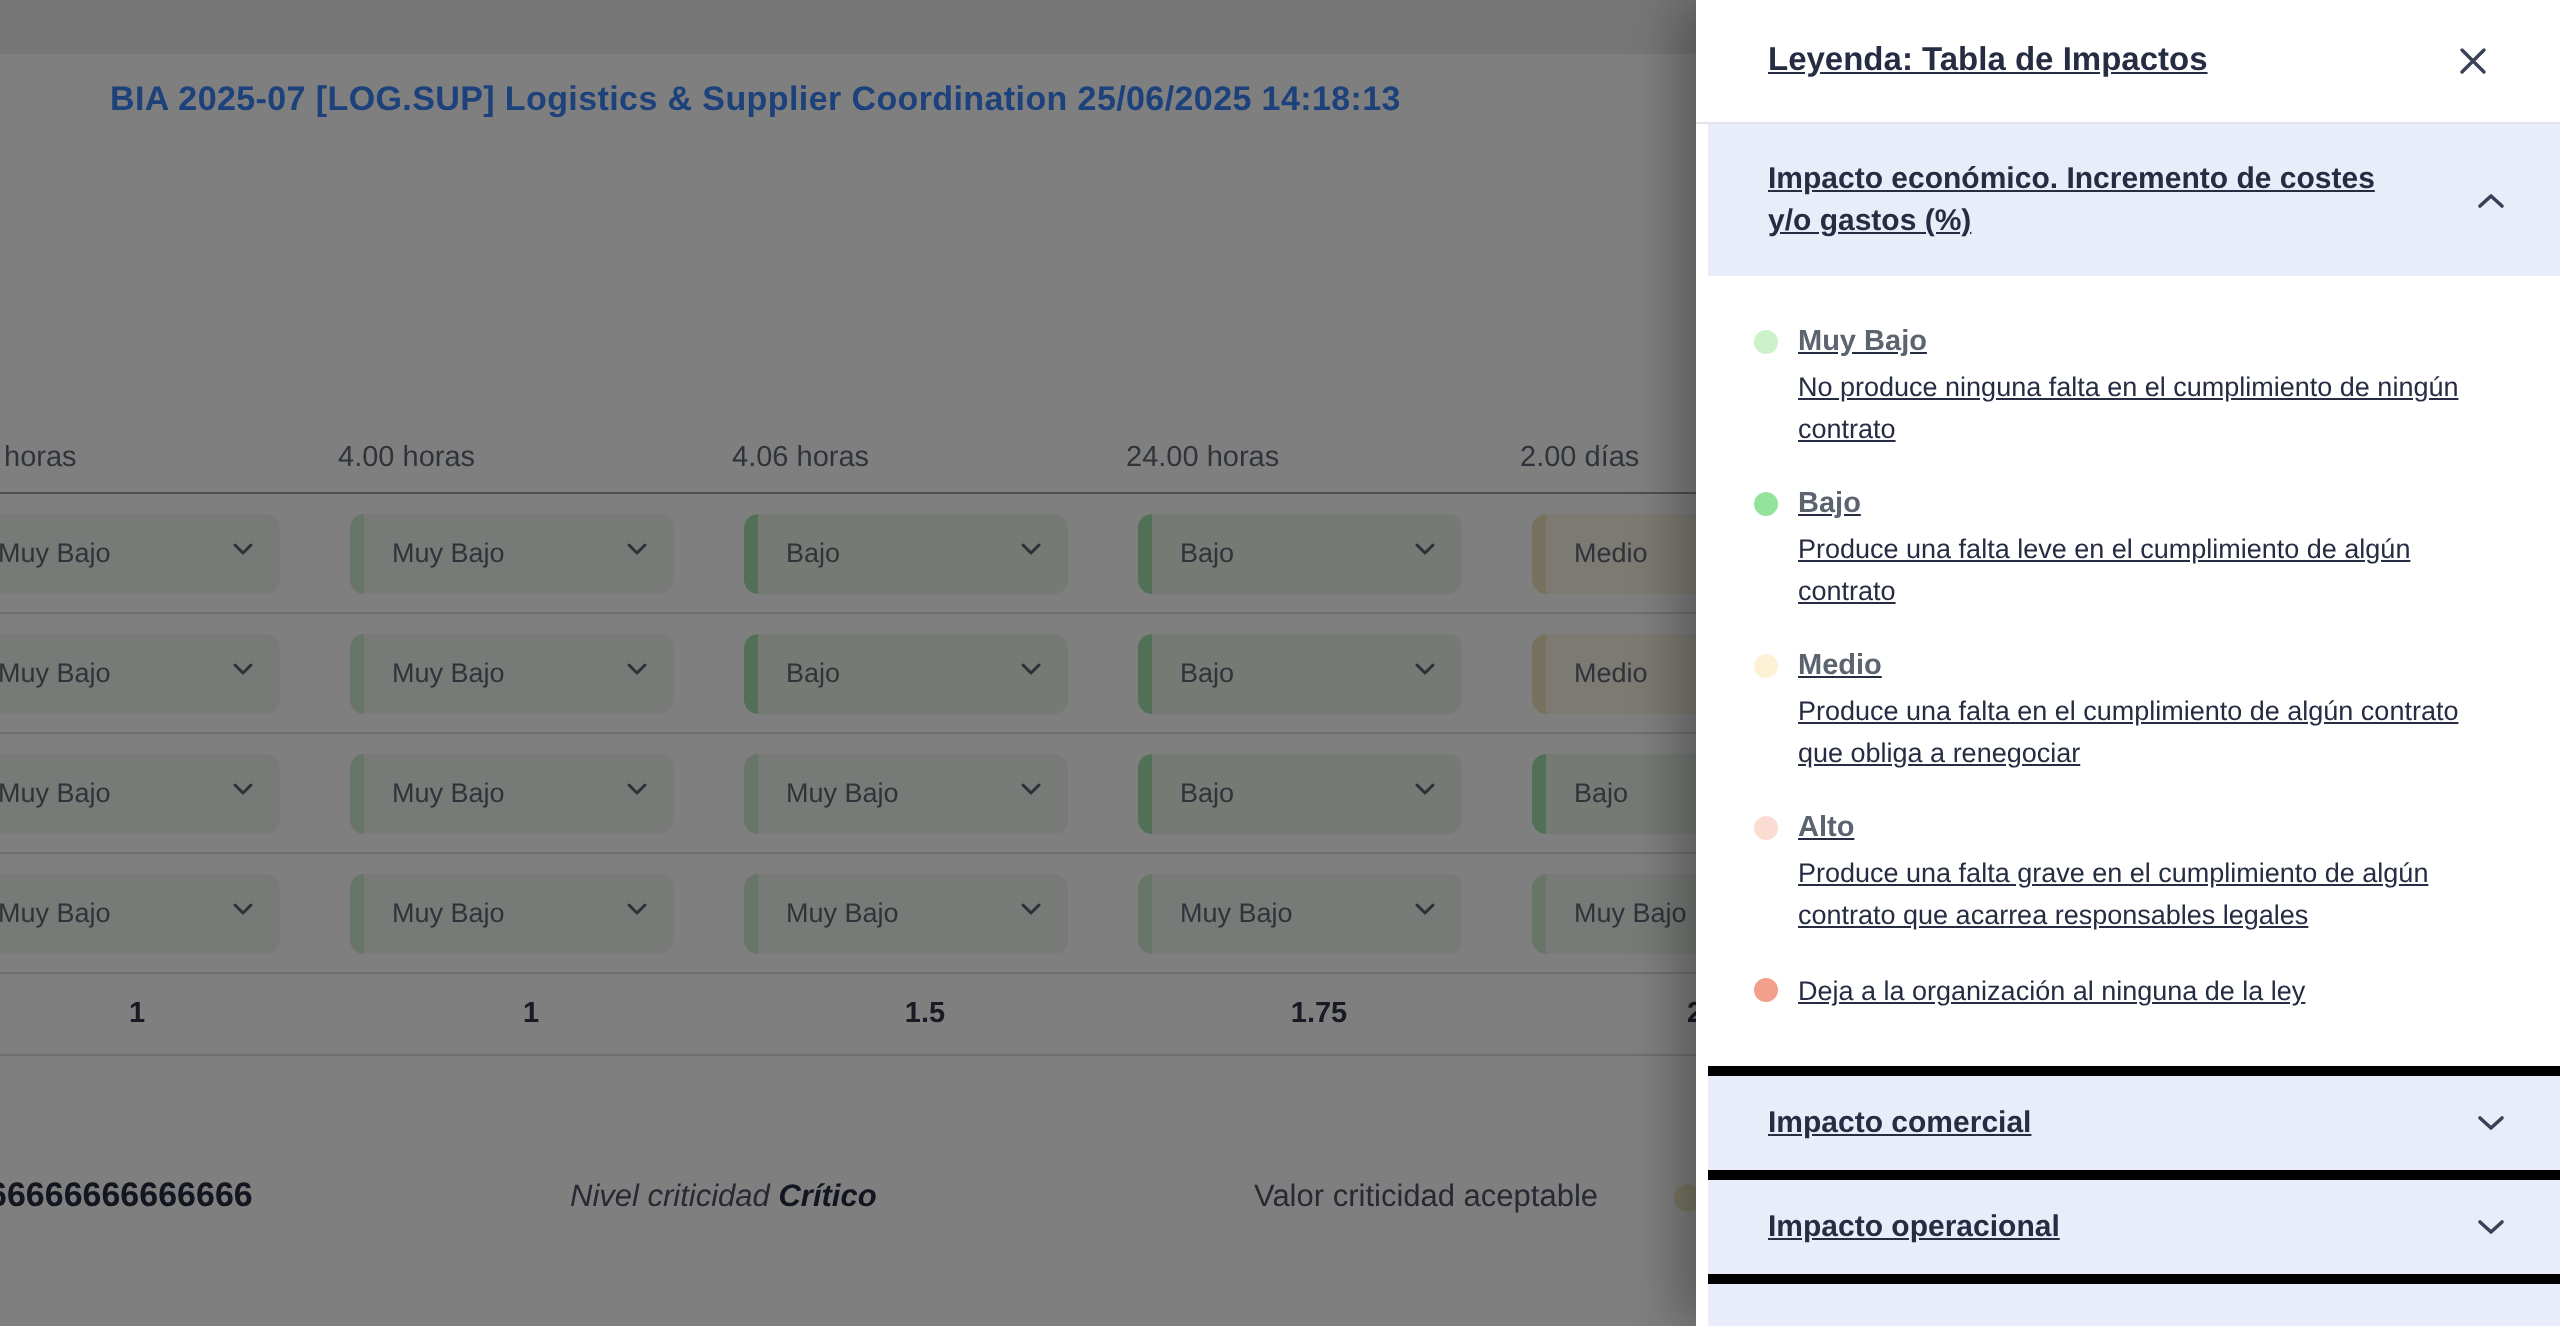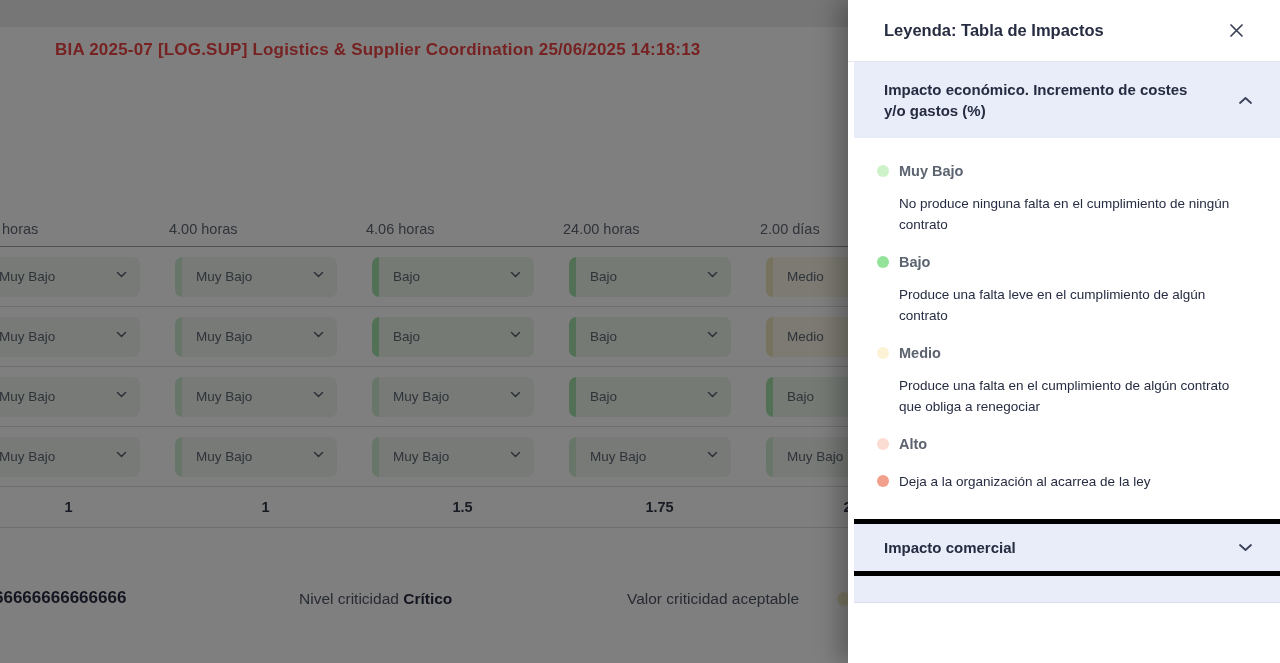--- a/index.html
+++ b/index.html
@@ -9,21 +9,21 @@
     background: #fafafa;
     position: relative;
     color: #262c42;
   }
 
   
   .main { position: absolute; inset: 0; background: #ffffff; }
   .topstrip { position: absolute; top: 0; left: 0; right: 0; height: 27px; background: #ececec; }
   .page-title {
     position: absolute; left: 55px; top: 40px;
-    font-size: 17px; font-weight: bold; letter-spacing: .2px; color: #ef4444;
+    font-size: 17px; font-weight: bold; letter-spacing: .2px; color: #3b82f6;
   }
 
   .grid { position: absolute; left: -30px; top: 212px; width: 1030px; }
   .g-row { display: flex; }
   .g-row .col { width: 197px; flex: 0 0 197px; }
 
   .hdr-row { height: 35px; border-bottom: 1px solid #9aa0a6; align-items: center; }
   .hdr-row .col { padding-left: 2px; font-size: 14.5px; color: #5f6874; }
   .hdr-row .col:first-child { padding-left: 32px; }
 
@@ -44,33 +44,33 @@
   .v-bajo .bar { background: #a3e0aa; }
   .v-medio { background: #f8f4e4; }
   .v-medio .bar { background: #efe4ba; }
 
   .totals-row { height: 41px; border-bottom: 1px solid #dcdcdc; align-items: center; }
   .totals-row .col { text-align: center; font-size: 14.5px; font-weight: bold; color: #313748; }
   .totals-row .col:last-child { transform: translateX(-9px); }
 
   .summary { position: absolute; top: 588px; left: 0; right: 0; height: 26px; font-size: 15.5px; }
   .crit-value { position: absolute; left: -6px; top: 0; font-size: 17px; font-weight: bold; color: #262c42; }
-  .crit-level { position: absolute; left: 299px; top: 2px; color: #4e5565; }
+  .crit-level { position: absolute; left: 285px; top: 2px; color: #4e5565; font-style: italic; }
   .crit-level b { color: #262c42; font-weight: bold; }
   .crit-accept { position: absolute; left: 627px; top: 2px; color: #4e5565; text-align: right; }
   .accept-dot { position: absolute; left: 837px; top: 4px; width: 14px; height: 14px; border-radius: 50%; background: #f3ecc7; }
 
   
   .backdrop { position: absolute; inset: 0; background: rgba(0,0,0,0.5); }
 
   
   .drawer {
     position: absolute; top: 0; bottom: 0; left: 848px; width: 432px;
     background: #ffffff; box-shadow: -10px 0 22px rgba(0,0,0,0.28);
-    display: flex; flex-direction: column; overflow: hidden;
+    display: flex; flex-direction: column; overflow: hidden; text-decoration: underline;
   }
   .drawer-header {
     flex: 0 0 62px; display: flex; align-items: center; justify-content: space-between;
     padding: 0 32px 0 36px; border-bottom: 1px solid #e2e4ee; background: #fff;
   }
   .drawer-title { font-size: 16.5px; font-weight: bold; color: #262c42; }
   .close-btn { background: none; border: none; cursor: pointer; padding: 4px; display: flex; }
 
   .acc-section { margin-left: 6px; background: #e9ecf9; }
   .acc-head {
@@ -78,21 +78,21 @@
     padding: 13px 27px 13px 30px; cursor: pointer;
   }
   .acc-title { font-size: 15px; font-weight: 600; color: #262c42; line-height: 21px; max-width: 332px; }
   .acc-sep { border-top: 5px solid #000000; }
   .acc-expanded .acc-head { padding-top: 17px; padding-bottom: 17px; gap: 44px; }
 
   .legend-body { background: #fff; padding: 23px 28px 10px 36px; flex: 0 0 auto; }
   .legend-item { position: relative; padding-left: 15px; margin-bottom: 17px; }
   .legend-dot { position: absolute; left: -7px; top: 4px; width: 12px; height: 12px; border-radius: 50%; }
   .legend-label { font-size: 14.5px; font-weight: bold; color: #5c6470; line-height: 20px; }
-  .legend-desc { font-size: 13.5px; color: #262c42; line-height: 21px; margin-top: 12px; max-width: 356px; }
+  .legend-desc { font-size: 13.5px; color: #262c42; line-height: 21px; margin-top: 2px; max-width: 356px; }
 
   .collapsed-wrap { flex: 0 0 auto; }
   .collapsed-wrap .acc-section:last-child { border-bottom: 1px solid #d8dbe8; }
 
   svg { display: block; }
 </style>
 </head>
 <body>
 
 <div class="main">
@@ -390,35 +390,46 @@
         <div class="legend-desc">Produce una falta leve en el cumplimiento de algún contrato</div>
       </div>
       <div class="legend-item">
         <span class="legend-dot" style="background: rgb(253, 242, 214);"></span>
         <div class="legend-label">Medio</div>
         <div class="legend-desc">Produce una falta en el cumplimiento de algún contrato que obliga a renegociar</div>
       </div>
       <div class="legend-item">
         <span class="legend-dot" style="background: rgb(250, 220, 210);"></span>
         <div class="legend-label">Alto</div>
+        <div class="legend-desc">Produce una falta grave en el cumplimiento de algún contrato que acarrea responsables legales</div>
       </div>
       <div class="legend-item">
         <span class="legend-dot" style="background: rgb(242, 160, 140);"></span>
-        <div class="legend-desc">Deja a la organización al acarrea de la ley</div>
+        <div class="legend-desc">Deja a la organización al ninguna de la ley</div>
       </div>
     </div>
 
   <div class="collapsed-wrap" id="collapsed-sections">
       <div class="acc-section acc-sep">
         <div class="acc-head">
           <span class="acc-title">Impacto comercial</span>
           <span>
             <svg width="15" height="9" viewBox="0 0 15 9">
               <polyline points="2,2 7.5,7 13,2" fill="none" stroke="#3a4157" stroke-width="1.8" stroke-linecap="round" stroke-linejoin="round"></polyline>
             </svg>
           </span>
         </div>
       </div>
       <div class="acc-section acc-sep">
+        <div class="acc-head">
+          <span class="acc-title">Impacto operacional</span>
+          <span>
+            <svg width="15" height="9" viewBox="0 0 15 9">
+              <polyline points="2,2 7.5,7 13,2" fill="none" stroke="#3a4157" stroke-width="1.8" stroke-linecap="round" stroke-linejoin="round"></polyline>
+            </svg>
+          </span>
+        </div>
+      </div>
+      <div class="acc-section acc-sep">
         <div class="acc-head"></div>
       </div>
     </div>
 </aside>
 
 </body></html>

